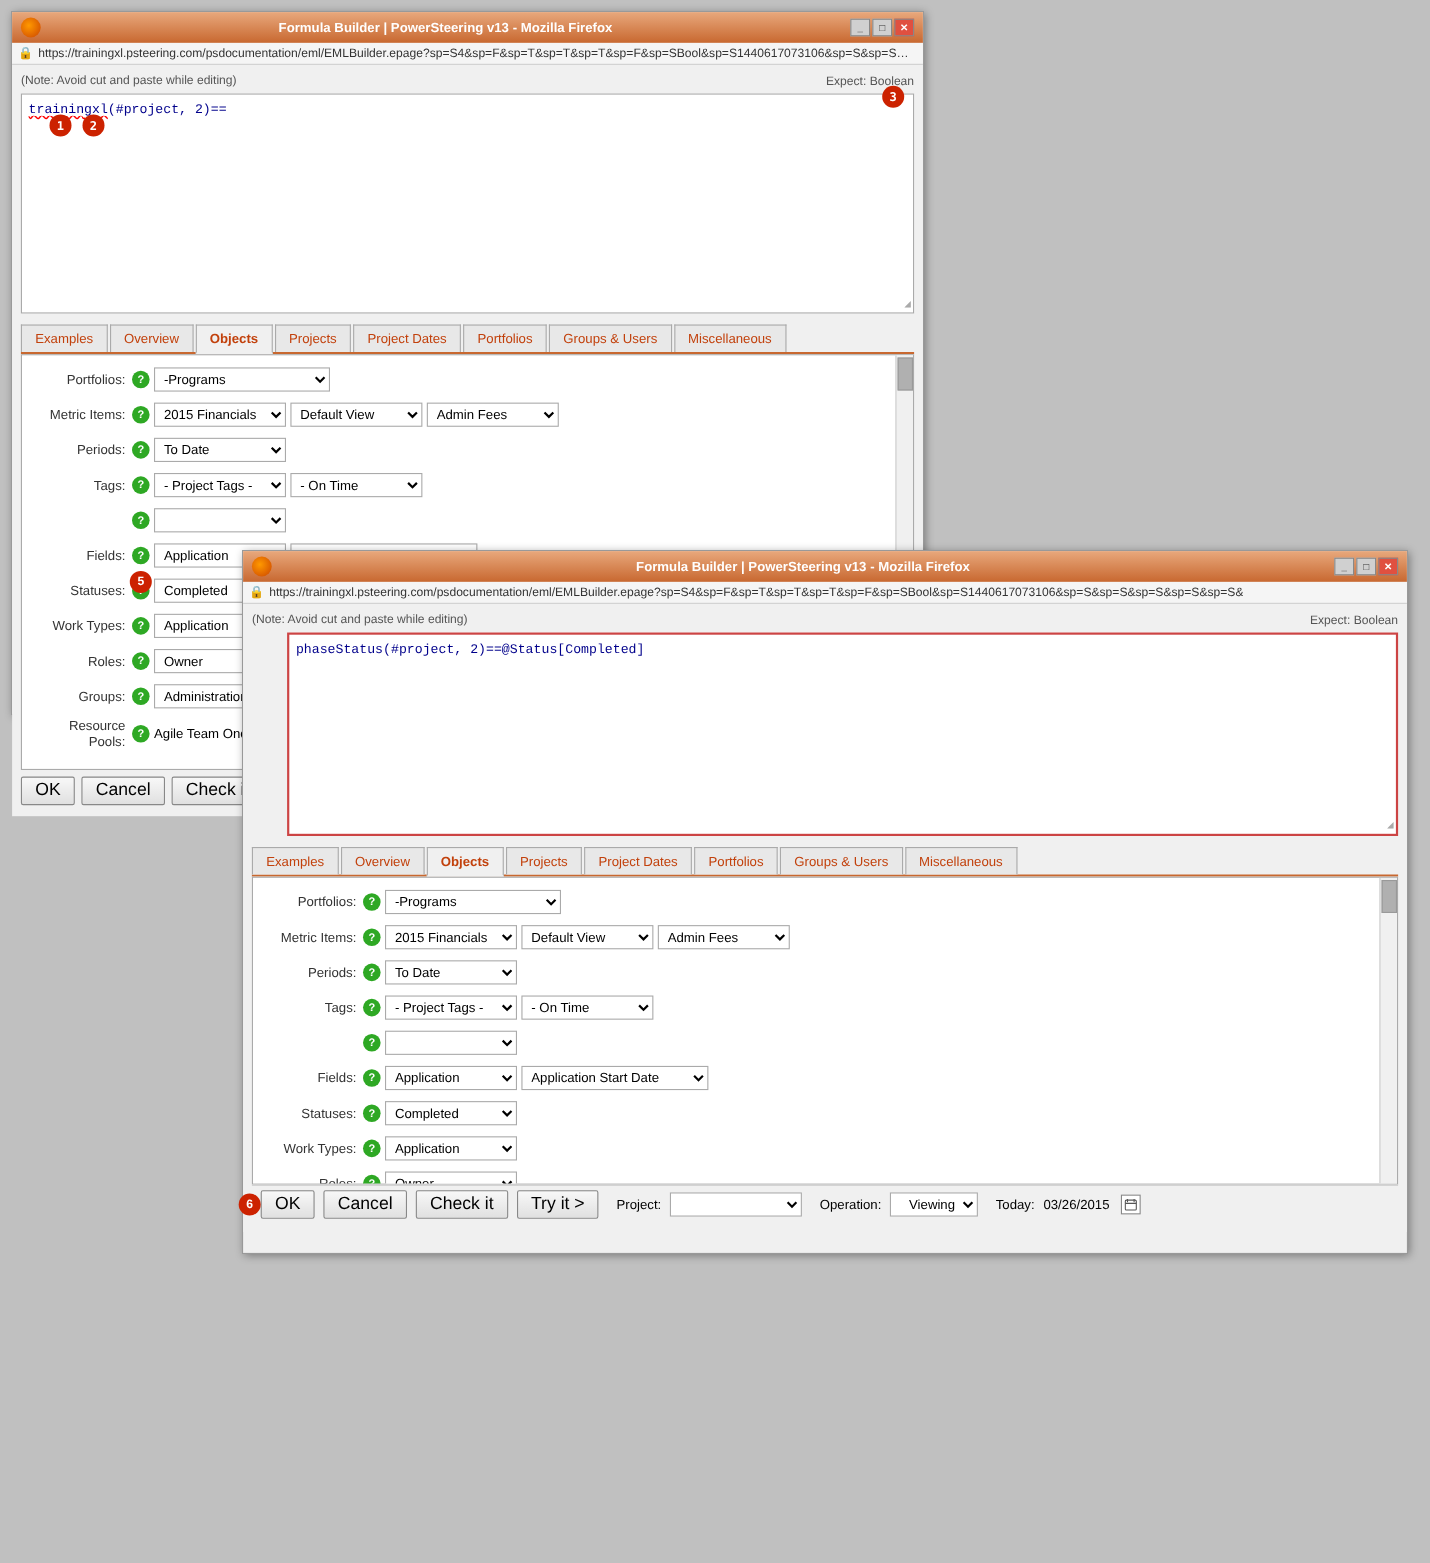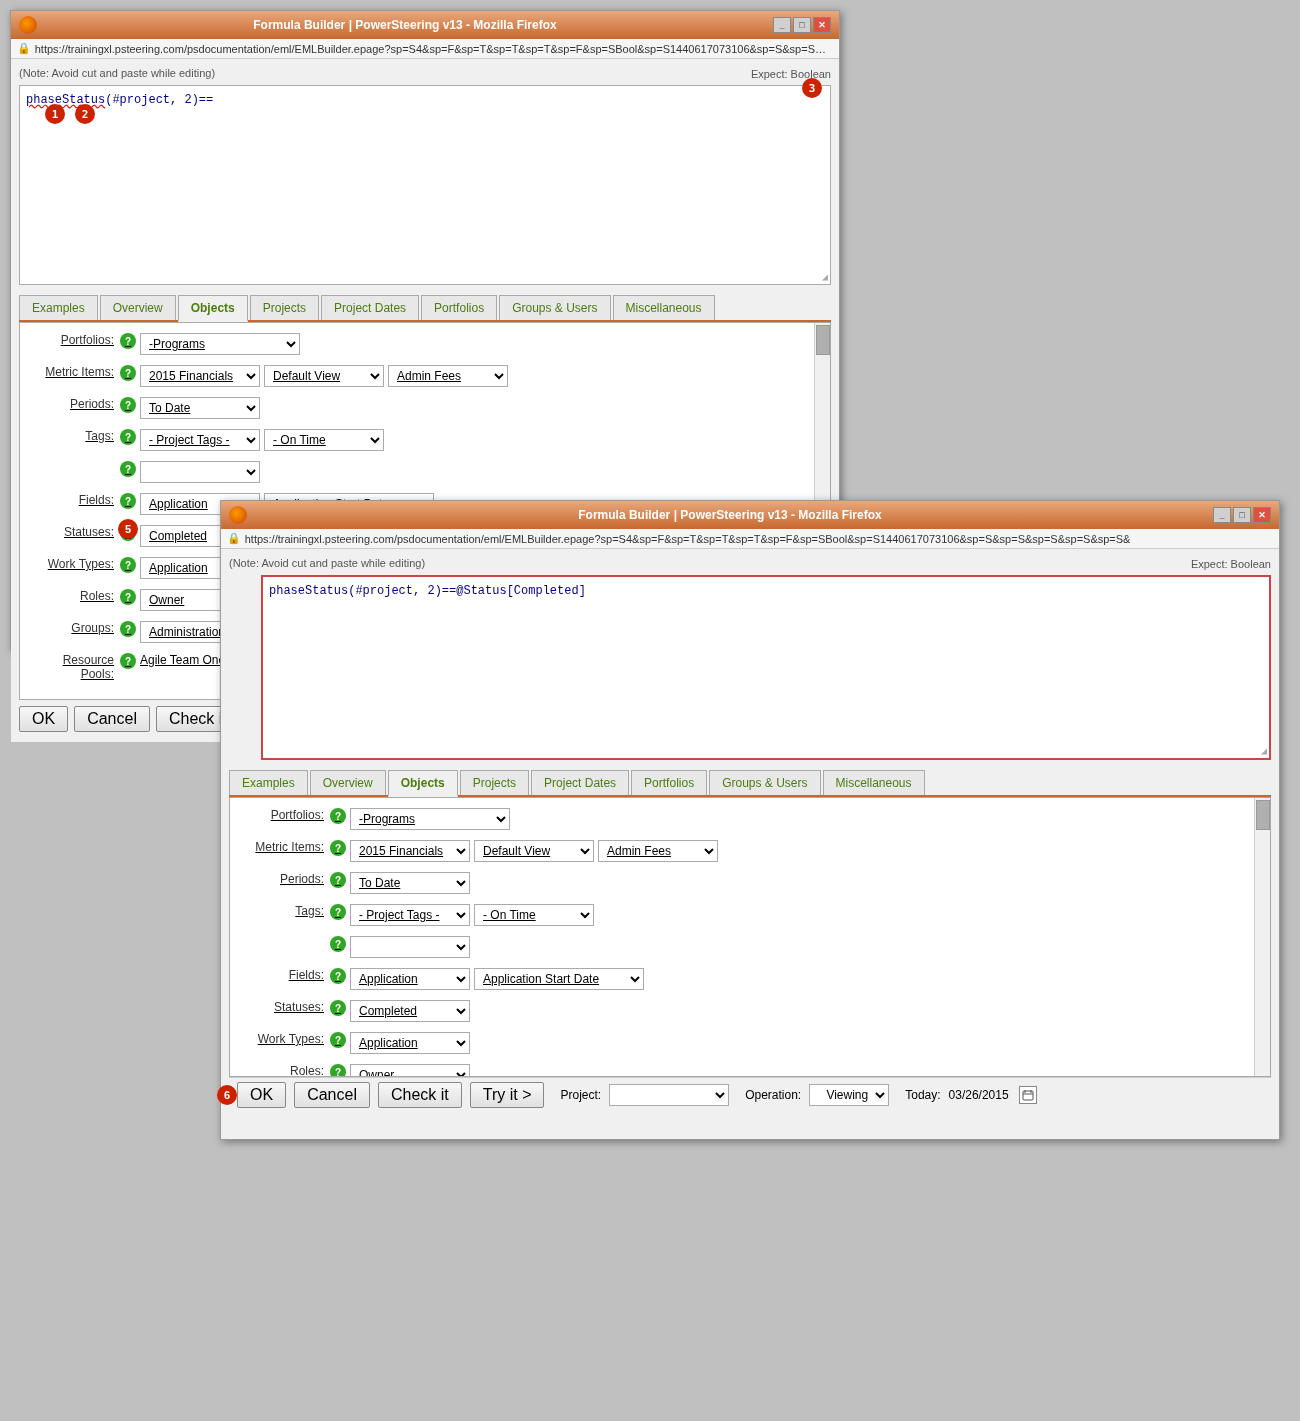--- a/index.html
+++ b/index.html
@@ -122,44 +122,44 @@
       margin-top: 10px;
     }
 
     .tab {
       padding: 5px 12px;
       background: #e8e8e8;
       border: 1px solid #aaa;
       border-bottom: none;
       cursor: pointer;
       font-size: 12px;
-      color: #4d7c0f;
+      color: #c2410c;
       margin-right: 2px;
     }
 
     .tab.active {
       background: #f0f0f0;
       border-bottom: 2px solid #f0f0f0;
       margin-bottom: -2px;
       font-weight: bold;
     }
 
     
     .form-area {
       background: white;
       border: 1px solid #aaa;
       padding: 10px;
       position: relative;
     }
 
     .form-row {
       display: flex;
+      align-items: center;
       margin-bottom: 8px;
       min-height: 24px;
-      text-decoration: underline;
     }
 
     .form-label {
       width: 90px;
       font-size: 12px;
       color: #333;
       text-align: right;
       padding-right: 6px;
       flex-shrink: 0;
     }
@@ -291,21 +291,21 @@
   </div>
 
   <div class="window-content">
     <div style="display:flex; justify-content:space-between; align-items:center; margin-bottom:2px;">
       <span class="note-text">(Note: Avoid cut and paste while editing)</span>
       <span class="expect-text">Expect: Boolean</span>
     </div>
 
     <div class="formula-area" style="height:200px; position:relative;">
       <span class="formula-text">
-        <span style="text-decoration: underline wavy red;">phaseStatus</span>(#project, 2)==
+        <span style="text-decoration: underline wavy red;">trainingxl</span>(#project, 2)==
       </span>
       
       <div class="badge" style="left:25px; top:18px;">
         <span>1</span>
       </div>
       
       <div class="badge" style="left:55px; top:18px;">
         <span>2</span>
       </div>
       

